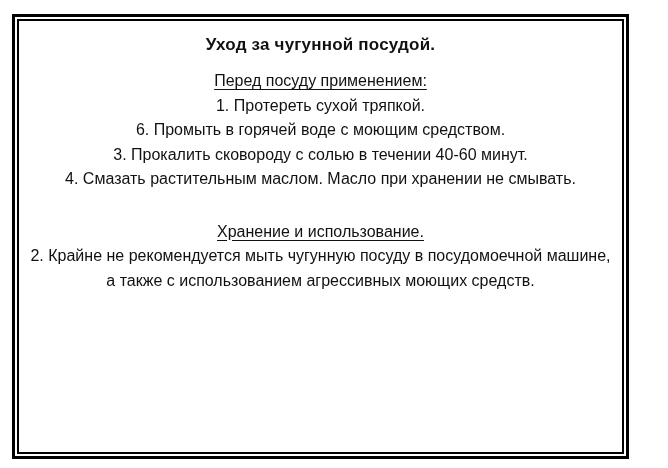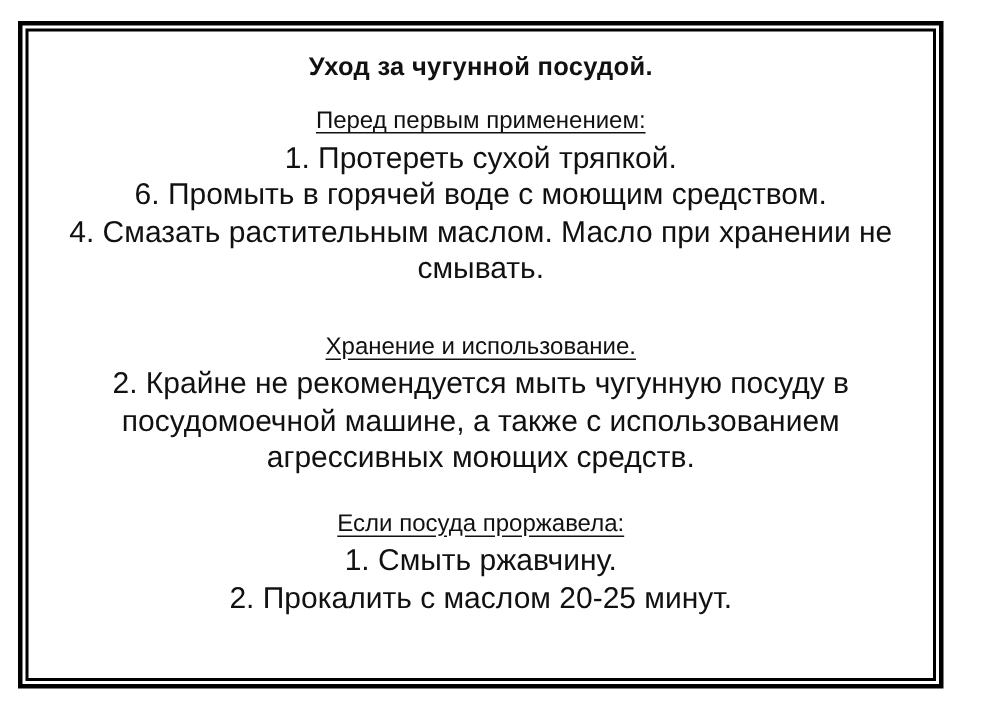--- a/index.html
+++ b/index.html
@@ -48,47 +48,43 @@
   .section-heading {
     font-size: 16px;
     line-height: 24.5px;
     text-decoration: underline;
     text-underline-offset: 3px;
   }
   .sec-1 .section-heading { margin-top: 12px; }
   .sec-2 .section-heading { margin-top: 28px; }
   .sec-3 .section-heading { margin-top: 20px; }
   .list-item {
-    font-size: 20px;
+    font-size: 16px;
     line-height: 24.5px;
     max-width: 590px;
     margin-left: auto;
     margin-right: auto;
   }
 </style>
 </head>
 <body>
 
 <div class="frame-outer">
   <div class="frame-inner">
 
     <p class="doc-title">Уход за чугунной посудой.</p>
 
     <section class="sec-1">
-      <p class="section-heading">Перед первым применением:</p>
+      <p class="section-heading">Перед посуду применением:</p>
       <p class="list-item">1. Протереть сухой тряпкой.</p>
       <p class="list-item">6. Промыть в горячей воде с моющим средством.</p>
+      <p class="list-item">3. Прокалить сковороду с солью в течении 40-60 минут.</p>
       <p class="list-item">4. Смазать растительным маслом. Масло при хранении не смывать.</p>
     </section>
 
     <section class="sec-2">
       <p class="section-heading">Хранение и использование.</p>
       <p class="list-item">2. Крайне не рекомендуется мыть чугунную посуду в посудомоечной машине, а также с использованием агрессивных моющих средств.</p>
     </section>
 
-    <section class="sec-3">
-      <p class="section-heading">Если посуда проржавела:</p>
-      <p class="list-item">1. Смыть ржавчину.</p>
-      <p class="list-item">2. Прокалить с маслом 20-25 минут.</p>
-    </section>
 
   </div>
 </div>
 
 </body></html>

